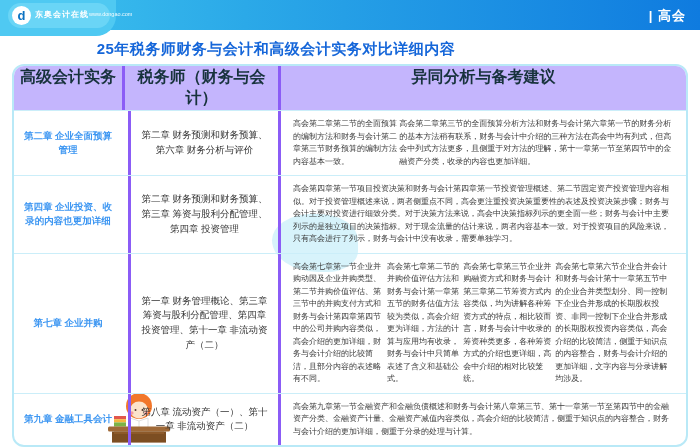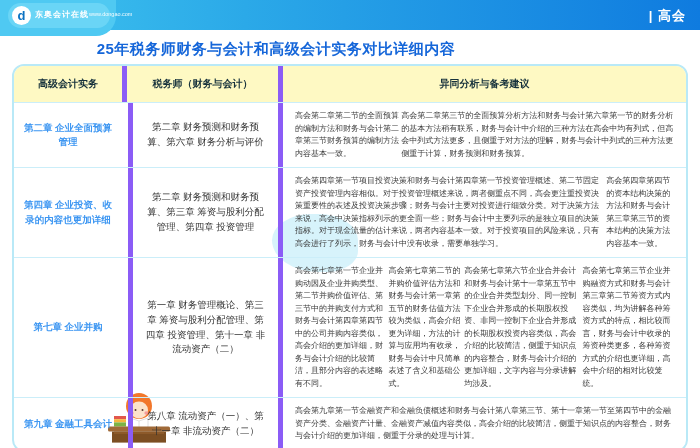--- a/index.html
+++ b/index.html
@@ -67,25 +67,25 @@
   }
   .deco-blob {
     position: absolute; left: 258px; top: 148px;
     width: 86px; height: 58px;
     background: #C9EFFA; opacity: 0.75;
     border-radius: 50% 50% 40% 60%;
     z-index: 0;
   }
   .row-grid { display: grid; grid-template-columns: 108px 156px 1fr; position: relative; z-index: 1; }
   .thead .th {
-    background: #fef9c3;
-    font-size: 10px; font-weight: bold; color: #17323C;
-    text-align: center; padding: 11px 4px;
+    background: #c4b5fd;
+    font-size: 16px; font-weight: bold; color: #17323C;
+    text-align: center; padding: 1px 4px;
   }
-  .th + .th, .td + .td { border-left: 5px solid #8b5cf6; }
+  .th + .th, .td + .td { border-left: 3px solid #8b5cf6; }
   .tr { border-top: 1px solid #CBEEF9; }
   .td { background: transparent; }
   .td.c1 {
     display: flex; align-items: center; justify-content: center;
     text-align: center;
     font-size: 9.5px; font-weight: bold; color: #3E97F2;
     padding: 6px 6px; line-height: 1.5;
   }
   .td.c2 {
     display: flex; align-items: center; justify-content: center;
@@ -126,41 +126,40 @@
     <div class="th">高级会计实务</div>
     <div class="th">税务师（财务与会计）</div>
     <div class="th">异同分析与备考建议</div>
   </div>
   <div>
   <div class="row-grid tr">
     <div class="td c1">第二章 企业全面预算管理</div>
     <div class="td c2">第二章 财务预测和财务预算、第六章 财务分析与评价</div>
     <div class="td c3">
           <div class="para">高会第二章第二节的全面预算的编制方法和财务与会计第二章第三节财务预算的编制方法内容基本一致。</div>
-          <div class="para">高会第二章第三节的全面预算分析方法和财务与会计第六章第一节的财务分析的基本方法稍有联系，财务与会计中介绍的三种方法在高会中均有列式，但高会中列式方法更多，且侧重于对方法的理解，财务与会计中列式的三种方法更侧重于计算，财务预测和财务预算。</div>
+          <div class="para">高会第二章第三节的全面预算分析方法和财务与会计第六章第一节的财务分析的基本方法稍有联系，财务与会计中介绍的三种方法在高会中均有列式，但高会中列式方法更多，且侧重于对方法的理解，第十一章第一节至第四节中的金融资产分类，收录的内容也更加详细。</div>
         </div>
   </div>
 
   <div class="row-grid tr">
     <div class="td c1">第四章 企业投资、收录的内容也更加详细</div>
     <div class="td c2">第二章 财务预测和财务预算、第三章 筹资与股利分配管理、第四章 投资管理</div>
     <div class="td c3">
           <div class="para">高会第四章第一节项目投资决策和财务与会计第四章第一节投资管理概述、第二节固定资产投资管理内容相似。对于投资管理概述来说，两者侧重点不同，高会更注重投资决策重要性的表述及投资决策步骤；财务与会计主要对投资进行细致分类。对于决策方法来说，高会中决策指标列示的更全面一些；财务与会计中主要列示的是独立项目的决策指标。对于现金流量的估计来说，两者内容基本一致。对于投资项目的风险来说，只有高会进行了列示，财务与会计中没有收录，需要单独学习。</div>
-          <div class="para">高会第四章第四节的资本结构决策的方法和财务与会计第三章第三节的资本结构的决策方法内容基本一致。</div>
         </div>
   </div>
 
   <div class="row-grid tr">
     <div class="td c1">第七章 企业并购</div>
     <div class="td c2">第一章 财务管理概论、第三章 筹资与股利分配管理、第四章 投资管理、第十一章 非流动资产（二）</div>
     <div class="td c3">
           <div class="para">高会第七章第一节企业并购动因及企业并购类型、第二节并购价值评估、第三节中的并购支付方式和财务与会计第四章第四节中的公司并购内容类似，高会介绍的更加详细，财务与会计介绍的比较简洁，且部分内容的表述略有不同。</div>
           <div class="para">高会第七章第二节的并购价值评估方法和财务与会计第一章第五节的财务估值方法较为类似，高会介绍更为详细，方法的计算与应用均有收录，财务与会计中只简单表述了含义和基础公式。</div>
+          <div class="para">高会第七章第三节企业并购融资方式和财务与会计第三章第二节筹资方式内容类似，均为讲解各种筹资方式的特点，相比较而言，财务与会计中收录的筹资种类更多，各种筹资方式的介绍也更详细，高会中介绍的相对比较笼统。</div>
           <div class="para">高会第七章第六节企业合并会计和财务与会计第十一章第五节中的企业合并类型划分、同一控制下企业合并形成的长期股权投资、非同一控制下企业合并形成的长期股权投资内容类似，高会介绍的比较简洁，侧重于知识点的内容整合，财务与会计介绍的更加详细，文字内容与分录讲解均涉及。</div>
-          <div class="para">高会第七章第三节企业并购融资方式和财务与会计第三章第二节筹资方式内容类似，均为讲解各种筹资方式的特点，相比较而言，财务与会计中收录的筹资种类更多，各种筹资方式的介绍也更详细，高会中介绍的相对比较笼统。</div>
         </div>
   </div>
 
   <div class="row-grid tr">
     <div class="td c1">第九章 金融工具会计</div>
     <div class="td c2">第八章 流动资产（一）、第十一章 非流动资产（二）</div>
     <div class="td c3">
           <div class="para">高会第九章第一节金融资产和金融负债概述和财务与会计第八章第三节、第十一章第一节至第四节中的金融资产分类、金融资产计量、金融资产减值内容类似，高会介绍的比较简洁，侧重于知识点的内容整合，财务与会计介绍的更加详细，侧重于分录的处理与计算。</div>
         </div>
   </div>

